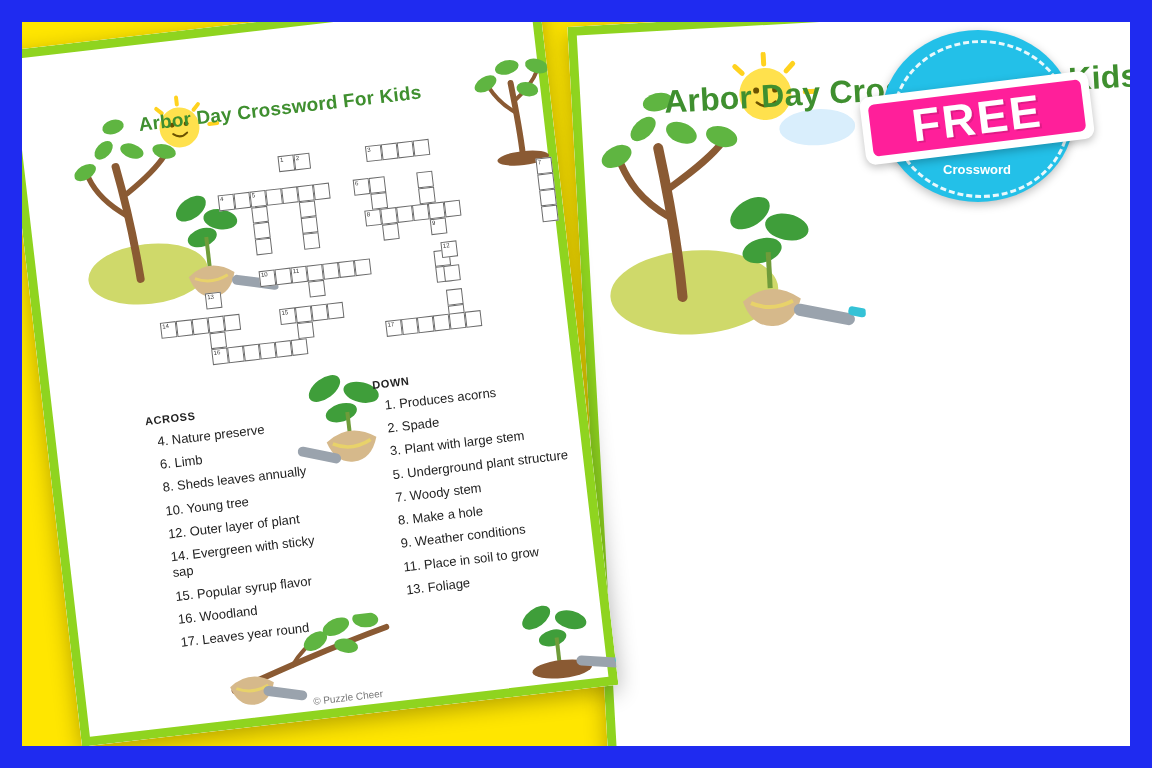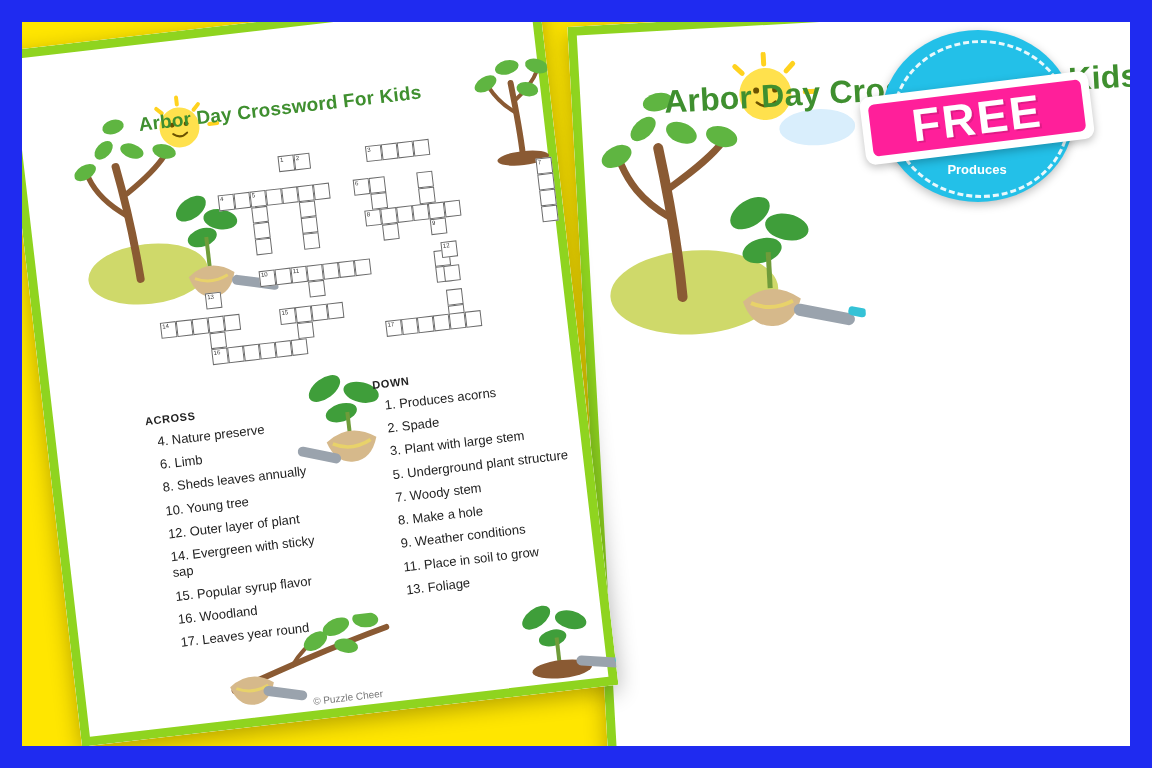--- a/index.html
+++ b/index.html
@@ -503,21 +503,21 @@
         <li>13. Foliage</li>
       </ul>
     </div>
 
     <div class="copyright">© Puzzle Cheer</div>
   </div>
 
   <div class="badge">
     <div class="burst"></div>
     <div class="burst-in"></div>
-    <div class="dl">Produces</div>
+    <div class="dl">Crossword</div>
     <div class="ribbon">
       <div class="ribbon-in">
         <div class="free">FREE</div>
       </div>
     </div>
   </div>
 
   <div class="blue-frame"></div>
 </div>
 

